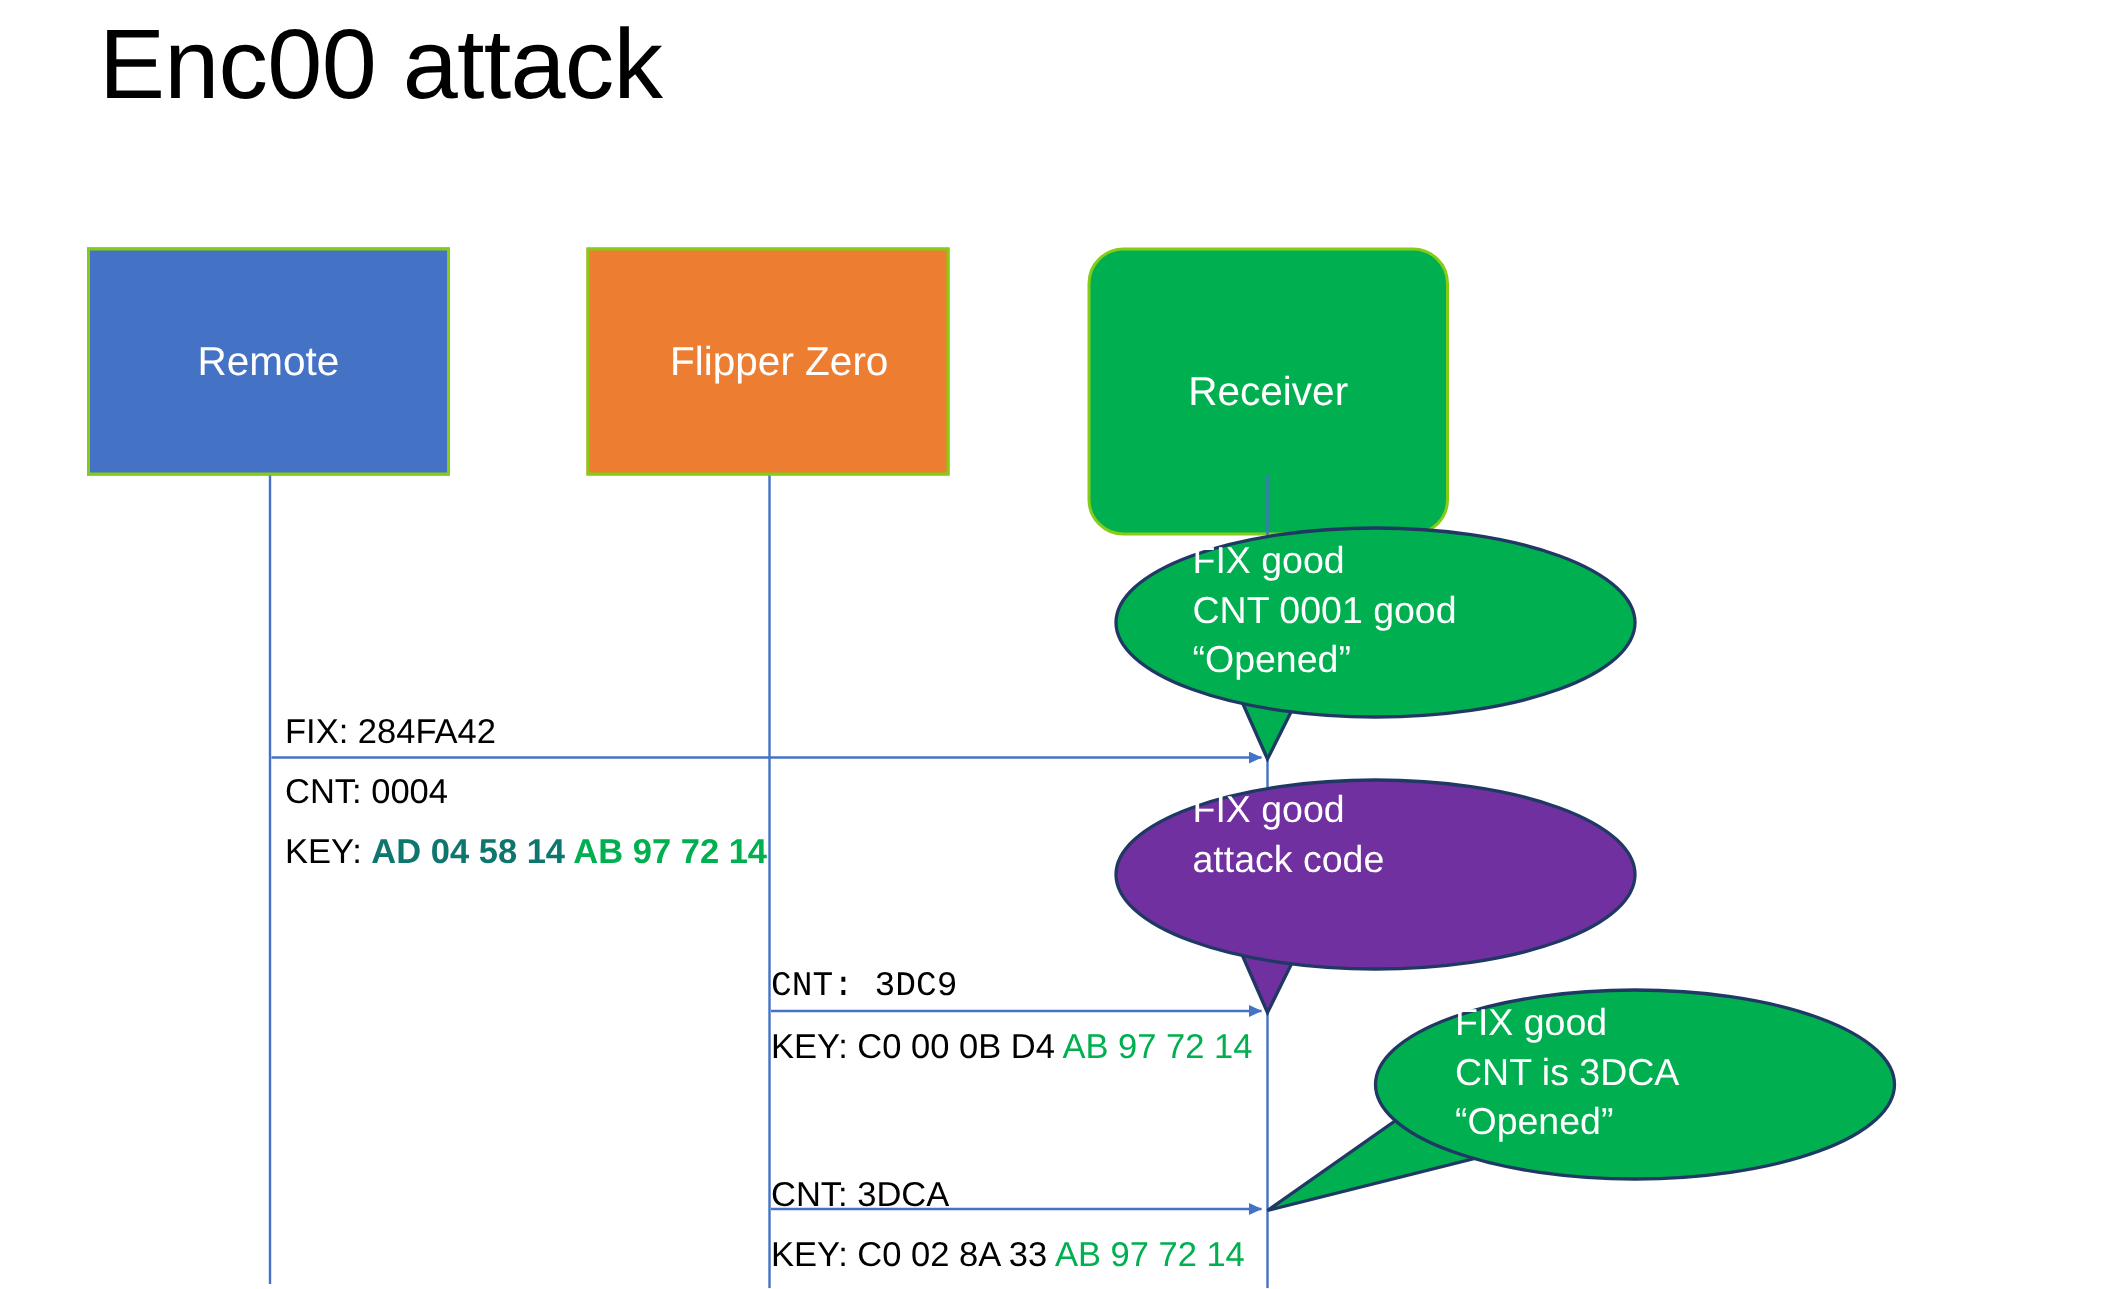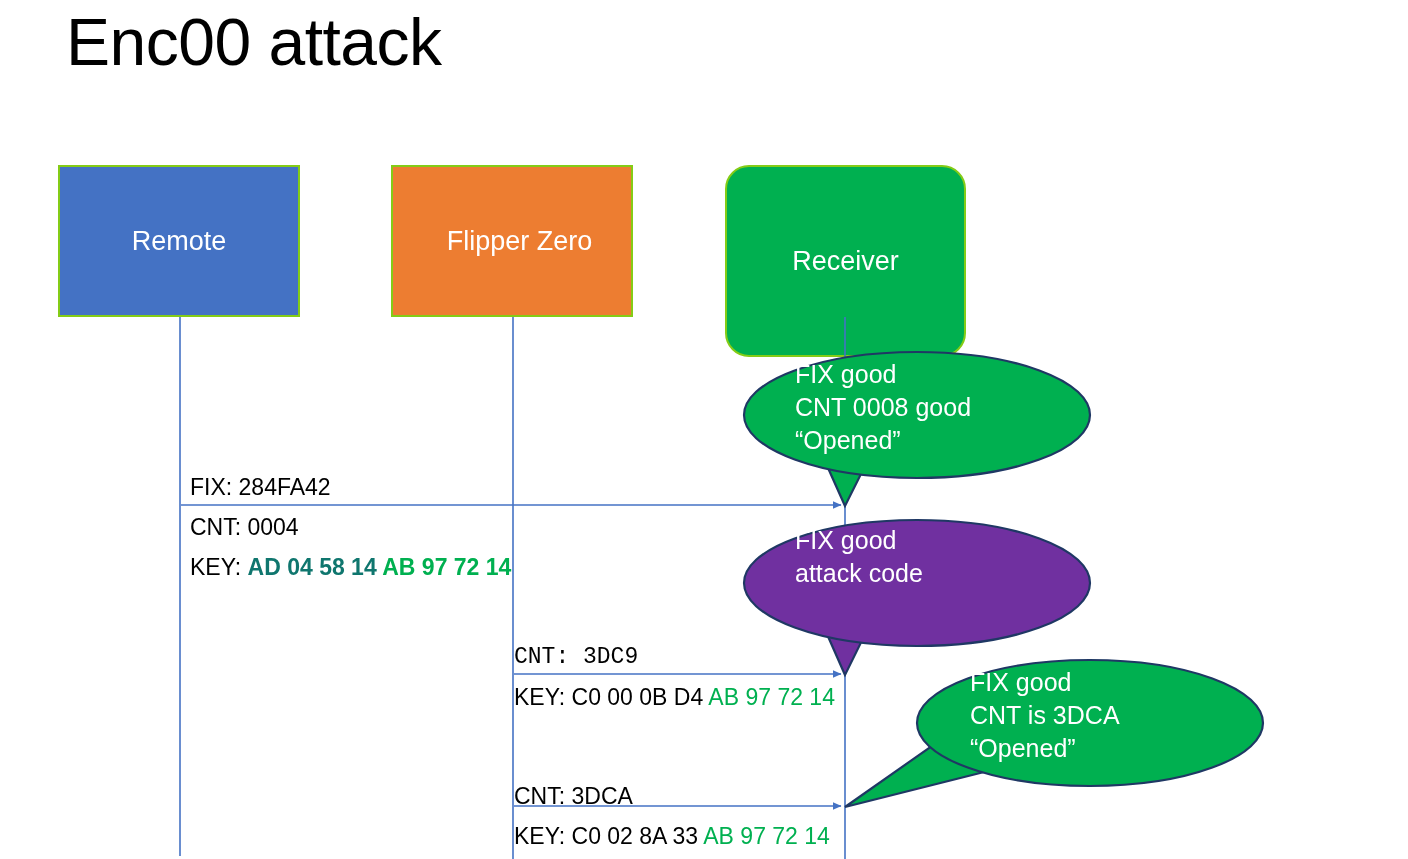--- a/index.html
+++ b/index.html
@@ -151,21 +151,21 @@
   </div>
 
   <div class="msg-label" id="lbl-cnt-3dca">CNT: 3DCA</div>
 
   <div class="msg-label" id="lbl-key-3">
     <span>KEY: C0 02 8A 33 </span><span class="hex-green">AB 97 72 14</span>
   </div>
 
   <div class="bubble-text" id="bubble1-text">
     <div>FIX good</div>
-    <div>CNT 0008 good</div>
+    <div>CNT 0001 good</div>
     <div>“Opened”</div>
   </div>
 
   <div class="bubble-text" id="bubble2-text">
     <div>FIX good</div>
     <div>attack code</div>
   </div>
 
   <div class="bubble-text" id="bubble3-text">
     <div>FIX good</div>

